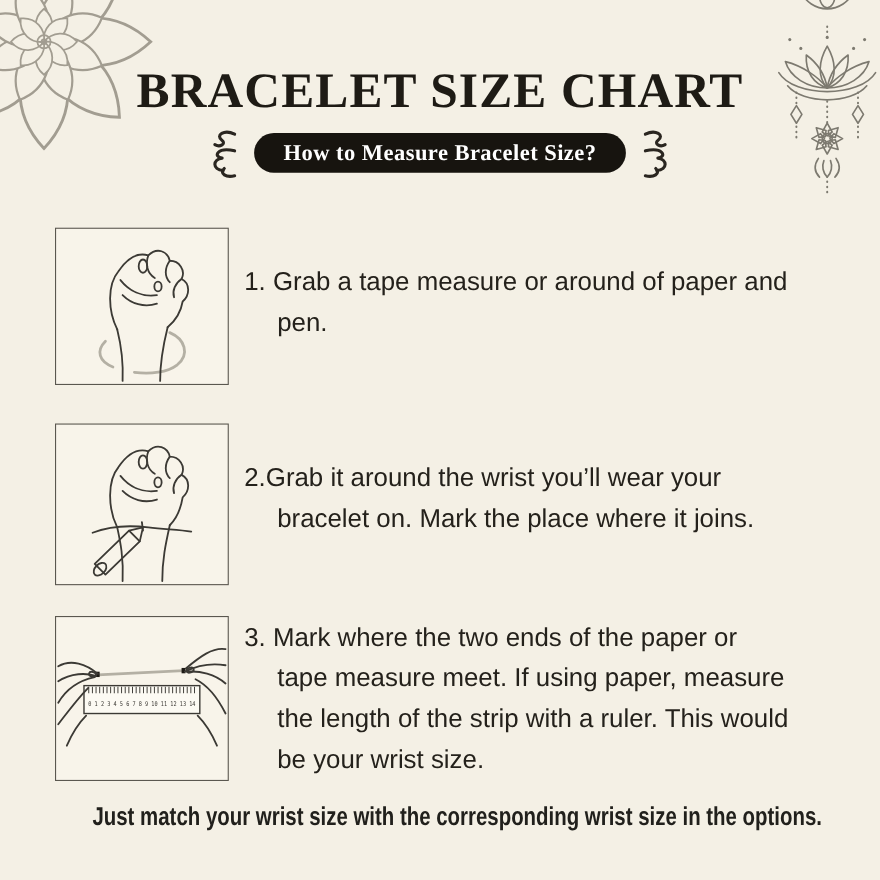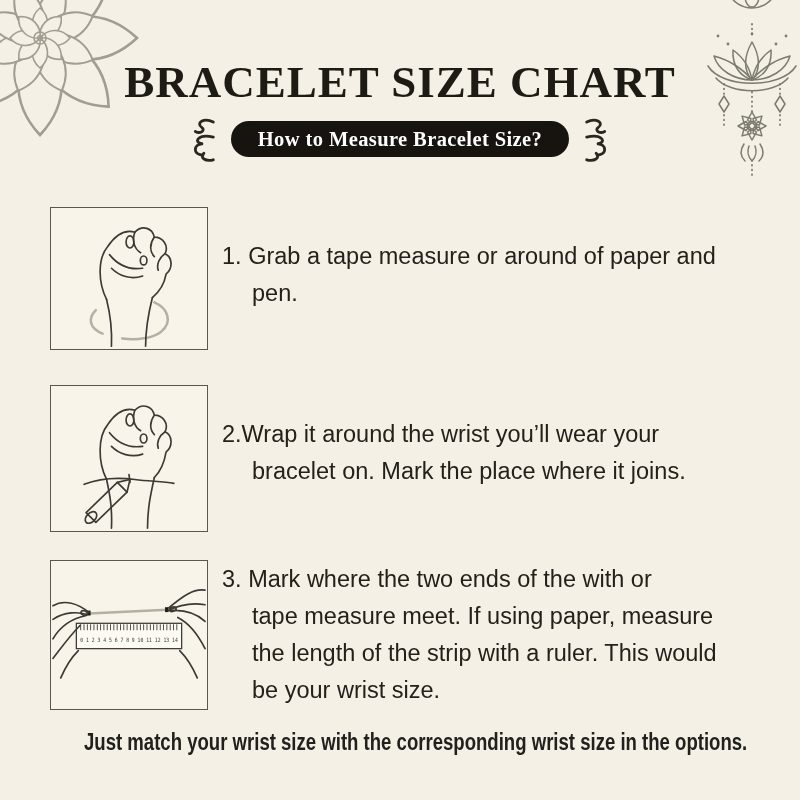--- a/index.html
+++ b/index.html
@@ -244,21 +244,21 @@
         <ellipse cx="95" cy="52" rx="3.4" ry="4.6"></ellipse>
         <path d="M34,99 C52,92 70,92 86,94 C102,96 114,96 126,98"></path>
         <path d="M80,89 L81,97"></path>
         <path d="M36,128 L68,97 L78,107 L46,138 Z"></path>
         <path d="M68,97 L81,94 L78,107"></path>
         <ellipse cx="41" cy="133" rx="7" ry="4.6" transform="rotate(-45 41 133)"></ellipse>
       </g>
     </svg>
   </div>
   <div class="step-text text-2">
-    <div class="step-line"><span>2.</span><span>Wrap it around the wrist you’ll wear your</span></div>
+    <div class="step-line"><span>2.</span><span>Grab it around the wrist you’ll wear your</span></div>
     <div class="step-line cont">bracelet on. Mark the place where it joins.</div>
   </div>
 
   <div class="illus-box box-3">
     <svg viewBox="0 0 160 148" aria-hidden="true">
       <line x1="39" y1="52" x2="119" y2="48" class="art-light"></line>
       <rect class="mark" x="37" y="49" width="3.6" height="5"></rect>
       <rect class="mark" x="117" y="45.5" width="3.6" height="5"></rect>
       <rect class="ruler-face" x="26" y="62" width="108" height="26"></rect>
       <line class="ruler-ticks" x1="30" y1="66" x2="131" y2="66"></line>
@@ -273,21 +273,21 @@
         <path d="M158,28 C146,26 134,35 121,46"></path>
         <path d="M158,43 C146,41 132,43 120,49"></path>
         <path d="M158,60 C148,51 134,48 122,49"></path>
         <path d="M158,88 C150,72 142,62 130,56"></path>
         <path d="M150,118 C144,104 138,96 132,90"></path>
         <ellipse cx="125" cy="47.5" rx="3.4" ry="2.2" transform="rotate(-18 125 47.5)"></ellipse>
       </g>
     </svg>
   </div>
   <div class="step-text text-3">
-    <div class="step-line"><span>3.</span><span> Mark where the two ends of the with or</span></div>
+    <div class="step-line"><span>3.</span><span> Mark where the two ends of the paper or</span></div>
     <div class="step-line cont">tape measure meet. If using paper, measure</div>
     <div class="step-line cont">the length of the strip with a ruler. This would</div>
     <div class="step-line cont">be your wrist size.</div>
   </div>
 
   <p class="footer">Just match your wrist size with the corresponding wrist size in the options.</p>
 
 </div>
 
 </body></html>

